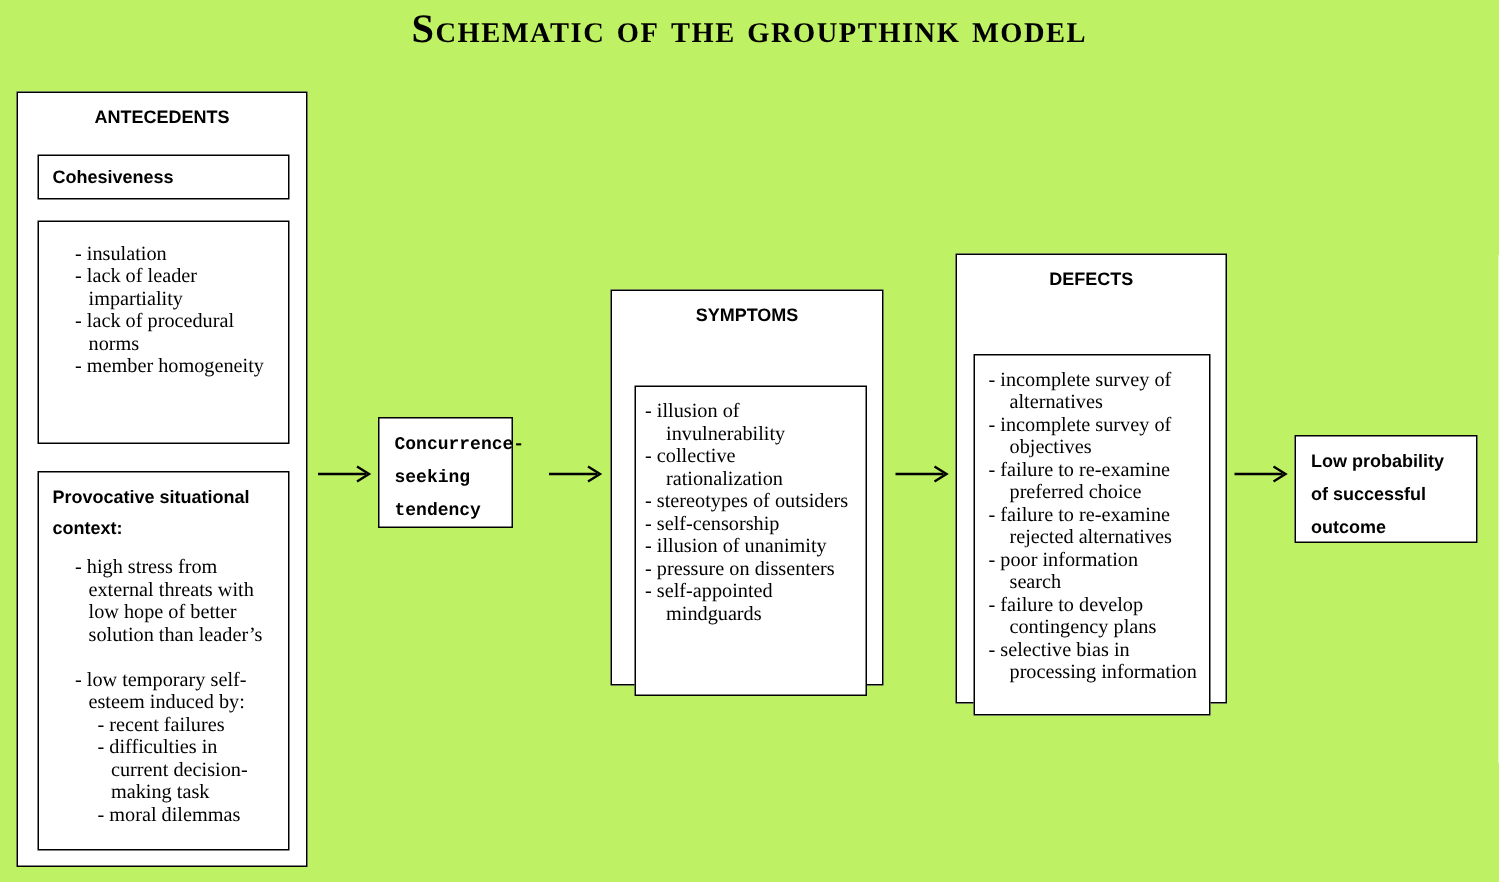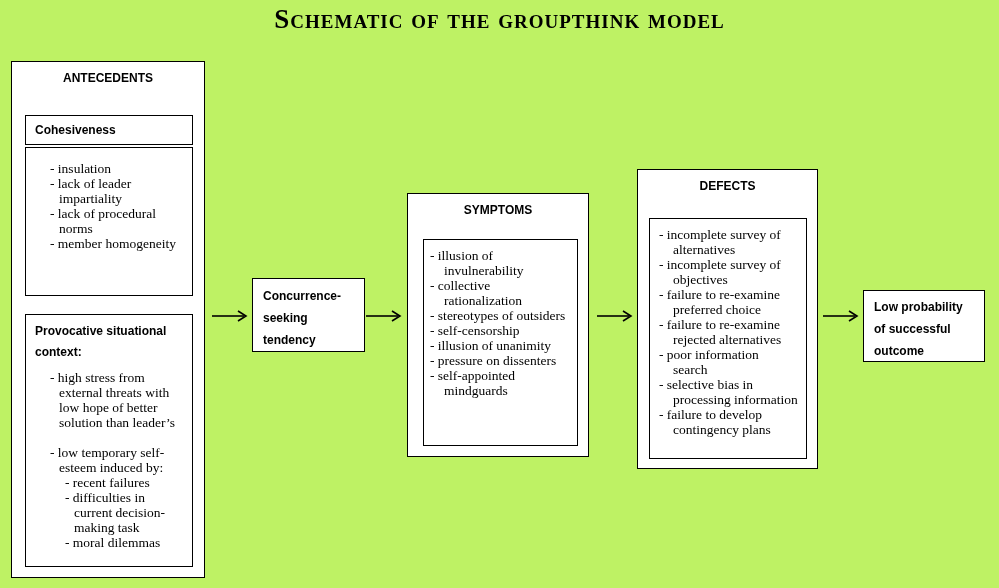--- a/index.html
+++ b/index.html
@@ -13,34 +13,34 @@
     position:absolute;top:4px;left:0;width:100%;text-align:center;
     font-family:"Liberation Serif",serif;font-weight:bold;font-size:27px;
     font-variant:small-caps;letter-spacing:1px;
   }
   .hdr{
     font-family:"Liberation Sans",sans-serif;font-weight:bold;font-size:12px;
   }
   .hdr-center{text-align:center;margin-top:9px;}
   .hdr-multi{line-height:21px;}
   .serif-list{
-    font-family:"Liberation Serif",serif;font-size:13.5px;line-height:15px;
+    font-family:"Liberation Serif",serif;font-size:13.5px;line-height:15px;margin-top:18px;
   }
   .li{white-space:pre-line;padding-left:9px;text-indent:-9px;}
   .li-wide{white-space:pre-line;padding-left:14px;text-indent:-14px;}
   .sub{margin-left:15px;}
   .gap{height:15px;}
   
   .antecedents{left:11px;top:61px;width:194px;height:517px;}
-  .cohesiveness{left:13px;top:53px;width:168px;height:30px;display:flex;align-items:center;padding-left:9px;}
+  .cohesiveness{left:13px;top:41px;width:168px;height:30px;display:flex;align-items:center;padding-left:9px;}
   .structural{left:13px;top:85px;width:168px;height:149px;padding:6px 4px 0 9px;}
   .provocative{left:13px;top:252px;width:168px;height:253px;padding:6px 16px 0 9px;}
   .inner-list{margin-top:7px;margin-left:15px;}
   
-  .concurrence{left:252px;top:278px;width:113px;height:74px;padding:6px 4px 0 10px;line-height:22px;}
+  .concurrence{left:252px;top:278px;width:90px;height:74px;padding:6px 4px 0 10px;line-height:22px;font-family:Liberation Mono, monospace;}
   .symptoms{left:407px;top:193px;width:182px;height:264px;}
   .symptoms-inner{left:15px;top:45px;width:155px;height:207px;padding:8px 2px 0 6px;}
   .defects{left:637px;top:169px;width:181px;height:300px;}
   .defects-inner{left:11px;top:48px;width:158px;height:241px;padding:8px 2px 0 9px;}
   .outcome{left:863px;top:290px;width:122px;height:72px;padding:5px 2px 0 10px;line-height:22px;}
   .arrow{position:absolute;width:38px;height:16px;}
   .a1{left:211px;top:308px;}
   .a2{left:365px;top:308px;}
   .a3{left:596px;top:308px;}
   .a4{left:822px;top:308px;}
@@ -133,24 +133,24 @@
       <div class="li-wide">- incomplete survey of
 alternatives</div>
       <div class="li-wide">- incomplete survey of
 objectives</div>
       <div class="li-wide">- failure to re-examine
 preferred choice</div>
       <div class="li-wide">- failure to re-examine
 rejected alternatives</div>
       <div class="li-wide">- poor information
 search</div>
+      <div class="li-wide">- failure to develop
+contingency plans</div>
       <div class="li-wide">- selective bias in
 processing information</div>
-      <div class="li-wide">- failure to develop
-contingency plans</div>
     </div>
   </div>
 
   <svg class="arrow a4" viewBox="0 0 38 16">
     <line x1="1" y1="8" x2="33" y2="8" stroke="#000" stroke-width="1.6"></line>
     <polyline points="27,3 35,8 27,13" fill="none" stroke="#000" stroke-width="1.6"></polyline>
   </svg>
 
   <div class="box outcome hdr pre">Low probability
 of successful

